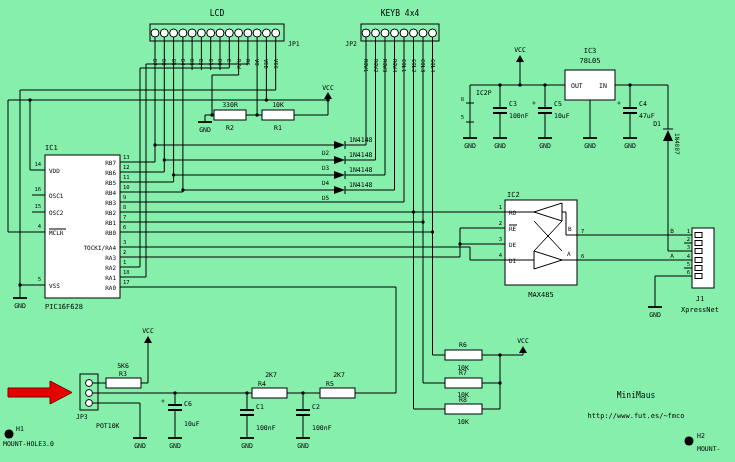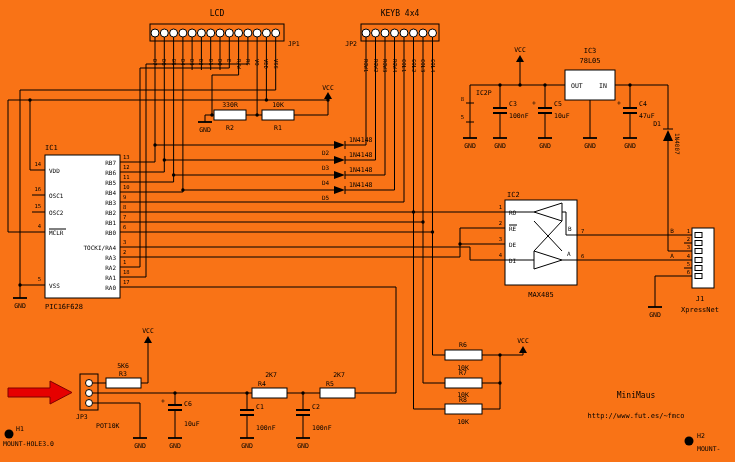--- a/index.html
+++ b/index.html
@@ -1,16 +1,16 @@
 <!DOCTYPE html>
 <html><head>
 <meta charset="utf-8">
 <style>
   html,body{margin:0;padding:0;background:#f0f0f0}
-  .sheet{width:735px;height:462px;background:#f97316;position:relative;overflow:hidden}
+  .sheet{width:735px;height:462px;background:#86efac;position:relative;overflow:hidden}
   svg{display:block}
   text{font-family:"DejaVu Sans Mono","Liberation Mono",monospace;fill:#000}
   .t5{font-size:5.5px}
   .t6{font-size:6px}
   .t65{font-size:6.5px}
   .t7{font-size:7px}
   .t8{font-size:8px}
   .mid{text-anchor:middle}
   .end{text-anchor:end}
   .w{stroke:#000;stroke-width:1;fill:none}

